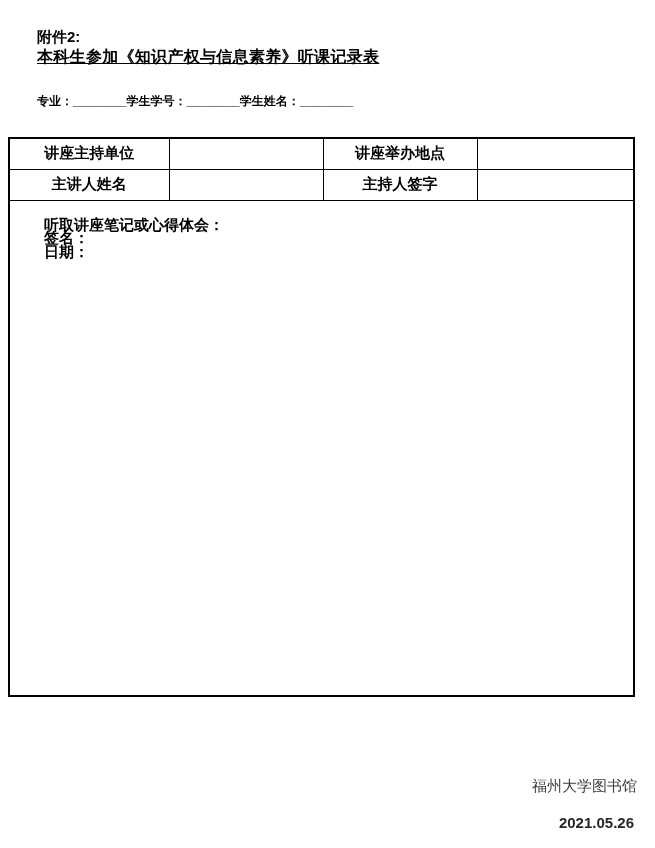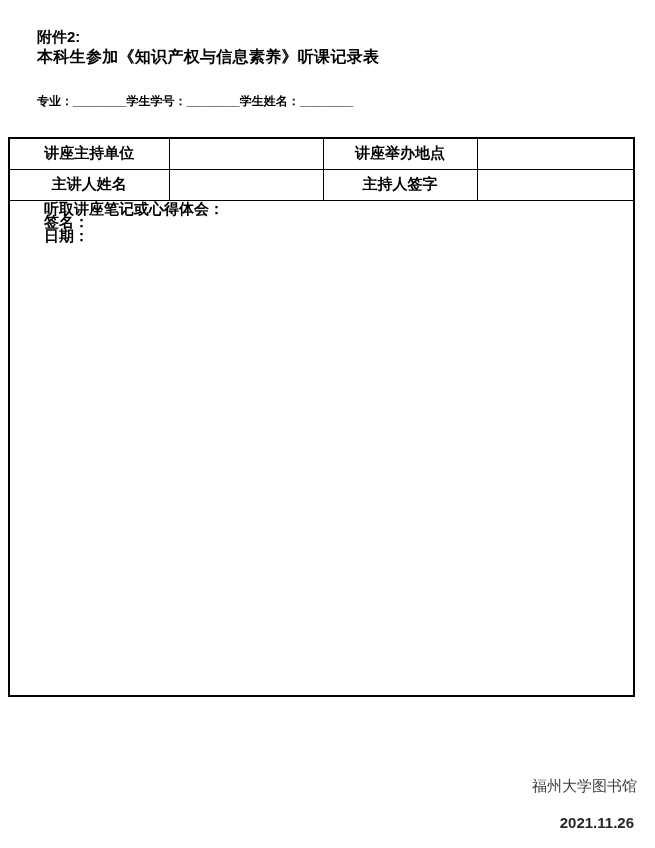--- a/index.html
+++ b/index.html
@@ -13,20 +13,21 @@
   }
   .abs { position:absolute; }
   #attachment-line {
     left:37px; top:12px;
     font-size:15px; font-weight:700;margin-top:16px;
   }
   #doc-title {
     left:37px; top:47px;
     font-size:16px; font-weight:700;
     letter-spacing:0.3px;
+    text-decoration:underline;
   }
   #student-line {
     left:37px; top:93px;
     font-size:12px; font-weight:700;
     white-space:pre;
   }
   #record-table {
     position:absolute; left:8px; top:137px;
     width:625px;
     border-collapse:collapse;
@@ -39,21 +40,21 @@
     height:31px;
     vertical-align:middle;
     overflow:hidden;
   }
   #record-table td.lbl { text-align:center; }
   #record-table td.val { }
   #record-table td.notes-cell {
     height:496px;
     vertical-align:top;
     text-align:left;
-    padding:1px 8px 0 34px;
+    padding:17px 8px 0 34px;
     line-height:13.5px;
   }
   .footer-org {
     right:18px; top:777px;
     font-size:15px; font-weight:400;
     color:#3d3d3d;
     margin-left:11px;
   }
   .footer-date {
     right:21px; top:814px;
@@ -94,13 +95,13 @@
     <td class="notes-cell" colspan="4">
       <div>听取讲座笔记或心得体会：</div>
       <div>签名：</div>
       <div>日期：</div>
     </td>
   </tr>
 </tbody>
   </table>
 
 <div class="abs footer-org">福州大学图书馆</div>
-<div class="abs footer-date">2021.11.26</div>
+<div class="abs footer-date">2021.05.26</div>
 
 </body></html>

